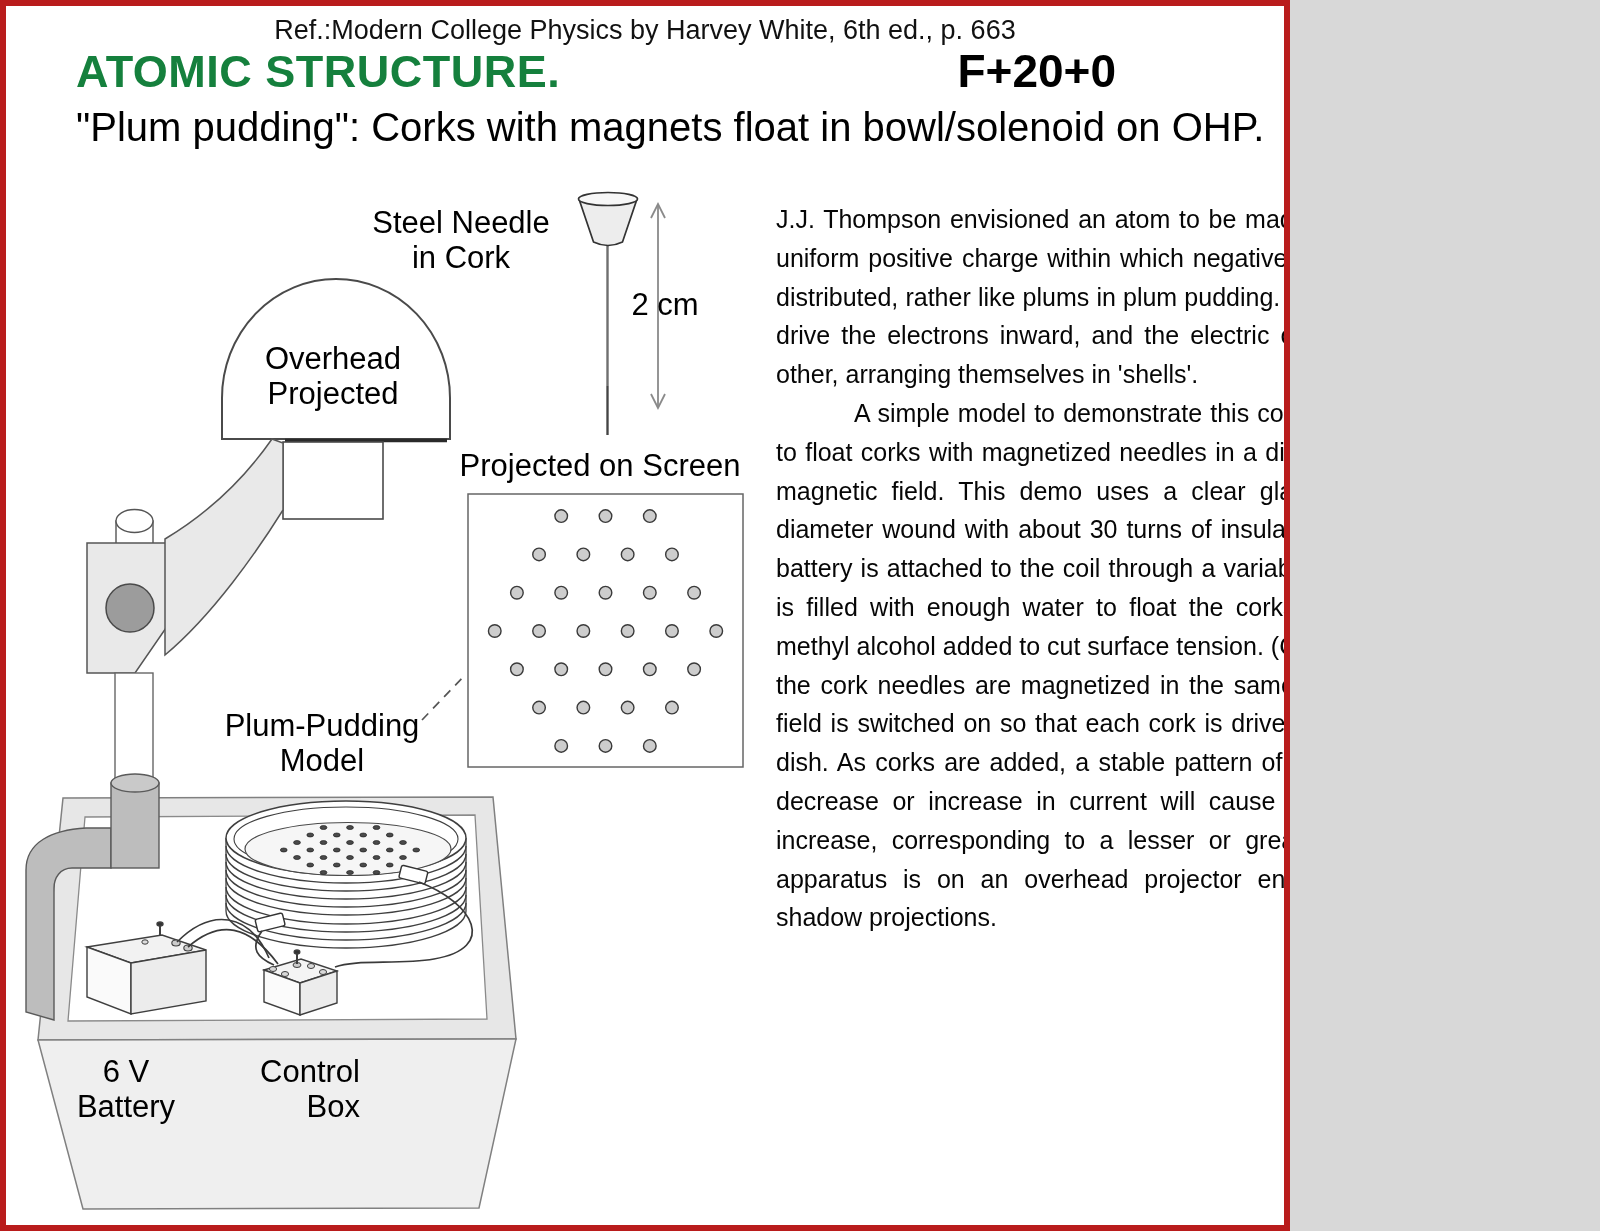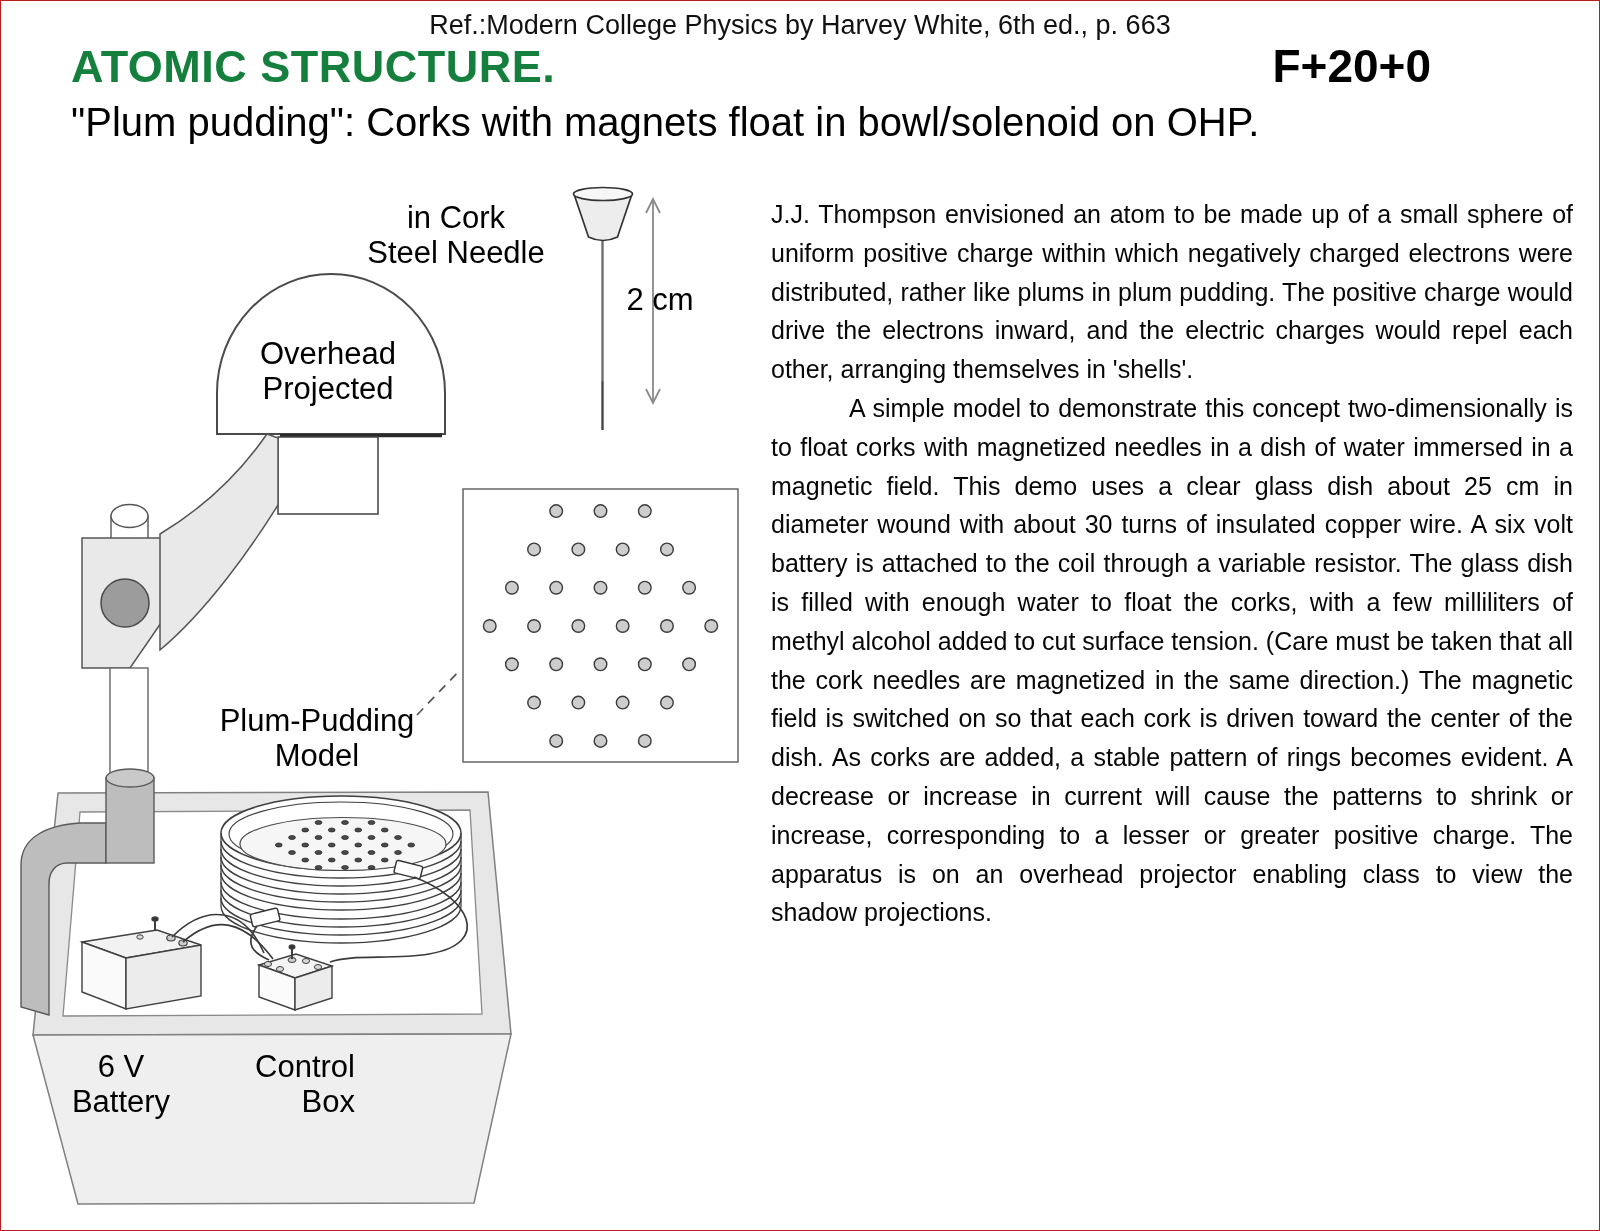--- a/index.html
+++ b/index.html
@@ -1,20 +1,20 @@
 <!DOCTYPE html>
 <html><head>
 <meta charset="utf-8">
 <style>
   html,body { margin:0; padding:0; background:#d8d8d8; }
   .page {
     position:relative;
-    width:1600px; height:1231px;
+    width:1290px; height:1231px;
     background:#fff;
-    border:1px solid #b91c1c;
+    border:6px solid #b91c1c;
     box-sizing:border-box;
     font-family:"Liberation Sans", sans-serif;
     color:#0a0a0a;
     overflow:hidden;
   }
   .ref-line {
     position:absolute; left:0; right:0; top:9px;
     text-align:center; font-size:27px; color:#111;
   }
   .doc-title {
@@ -212,28 +212,29 @@
         <ellipse cx="279" cy="968" rx="3.6" ry="2.5" fill="#d8d8d8" stroke-width="1"></ellipse>
         <ellipse cx="305" cy="960" rx="3.6" ry="2.5" fill="#d8d8d8" stroke-width="1"></ellipse>
         <ellipse cx="317" cy="966" rx="3.6" ry="2.5" fill="#d8d8d8" stroke-width="1"></ellipse>
         <ellipse cx="291" cy="959" rx="4" ry="2.5" fill="#cccccc" stroke-width="1"></ellipse>
         <line x1="291" y1="947" x2="291" y2="958" stroke-width="2"></line>
         <ellipse cx="291" cy="946" rx="2.8" ry="2" fill="#333"></ellipse>
       </g>
     </svg>
 
     <div class="dlabel" style="left:330px; top:199px; width:250px;">
+      <div>Steel Needle</div>
       <div>in Cork</div>
-      <div>Steel Needle</div>
     </div>
     <div class="dlabel" style="left:619px; top:281px; width:80px;">2 cm</div>
     <div class="dlabel" style="left:227px; top:335px; width:200px;">
       <div>Overhead</div>
       <div>Projected</div>
     </div>
+    <div class="dlabel" style="left:444px; top:442px; width:300px;">Projected on Screen</div>
     <div class="dlabel" style="left:191px; top:702px; width:250px;">
       <div>Plum-Pudding</div>
       <div>Model</div>
     </div>
     <div class="dlabel" style="left:40px; top:1048px; width:160px;">
       <div>6 V</div>
       <div>Battery</div>
     </div>
     <div class="dlabel" style="left:194px; top:1048px; width:160px;text-align:right;">
       <div>Control</div>

